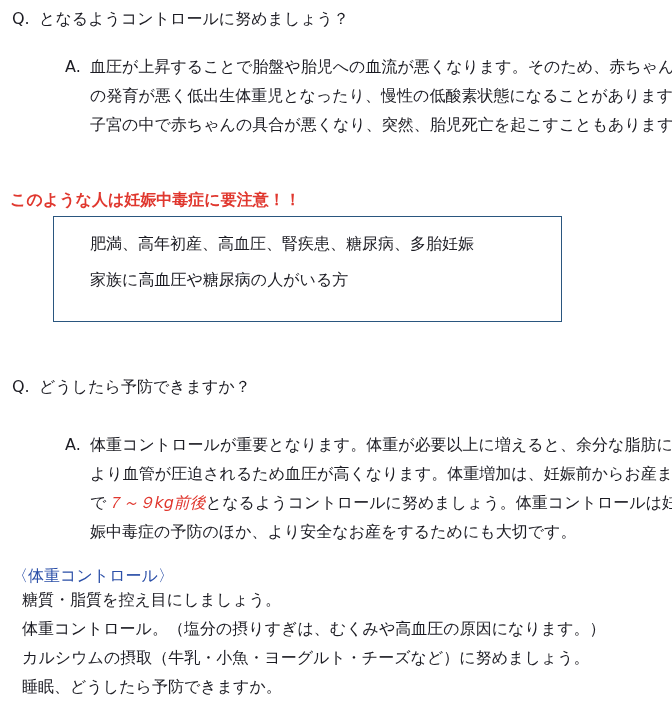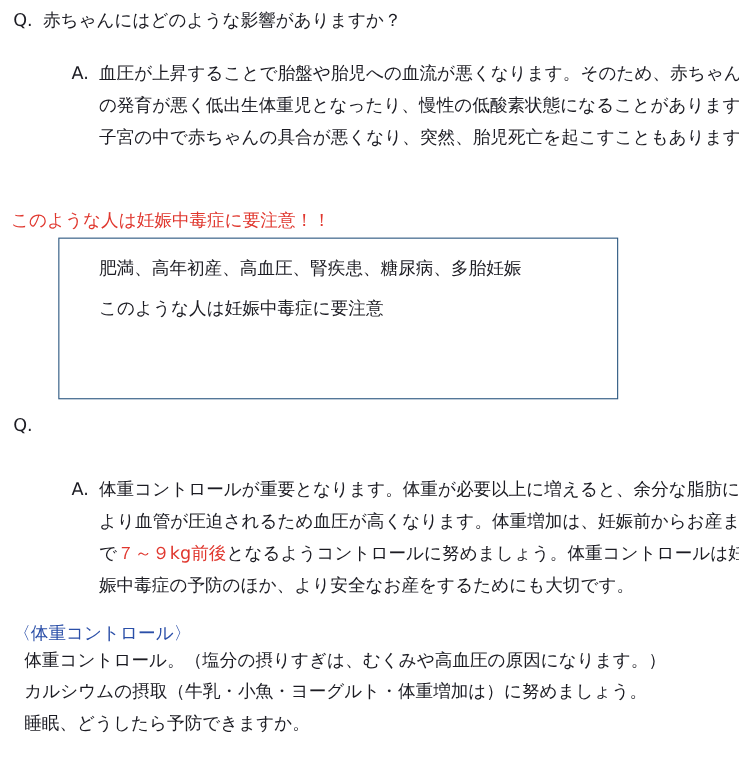--- a/index.html
+++ b/index.html
@@ -34,81 +34,83 @@
     white-space: nowrap;
   }
   .a-label { width: 25px; flex: 0 0 25px; line-height: 29px; }
   .a-lines div { line-height: 29px; }
 
   .red-heading {
     color: #e0372e;
     line-height: 20px;
     white-space: nowrap;
   }
-  .red-inline { color: #e0372e; }
+  .red-inline { color: #e0372e; font-style: italic; }
 
   .risk-box {
     left: 53px;
     top: 216px;
     width: 509px;
-    height: 147px;
+    height: 106px;
     border: 1.5px solid #2a567f;
     box-sizing: border-box;
     padding: 9px 8px 0 36px;
   }
   .risk-box div { line-height: 36px; white-space: nowrap; }
 
   .blue-heading {
     color: #2b4fa8;
     line-height: 20px;
     white-space: nowrap;
   }
   .tips-list div { line-height: 29px; white-space: nowrap; }
 </style>
 </head>
 <body>
 
 <div class="page">
 
   <div class="abs q-row" style="left:12px; top:9px;">
     <span class="q-label">Q.</span>
-    <span>赤ちゃんにはどのような影響がありますか？</span>
+    <span>となるようコントロールに努めましょう？</span>
   </div>
 
   <div class="abs a-row" style="left:65px; top:52px;">
     <span class="a-label">A.</span>
     <div class="a-lines">
       <div>血圧が上昇することで胎盤や胎児への血流が悪くなります。そのため、赤ちゃん</div>
       <div>の発育が悪く低出生体重児となったり、慢性の低酸素状態になることがあります。</div>
       <div>子宮の中で赤ちゃんの具合が悪くなり、突然、胎児死亡を起こすこともあります。</div>
     </div>
   </div>
 
-  <div class="abs red-heading" style="left:10px; top:190px;">このような人は妊娠中毒症に要注意！！</div>
+  <div class="abs red-heading" style="left:10px; top:190px;font-weight:bold;">このような人は妊娠中毒症に要注意！！</div>
 
   <div class="abs risk-box">
     <div>肥満、高年初産、高血圧、腎疾患、糖尿病、多胎妊娠</div>
-    <div>このような人は妊娠中毒症に要注意</div>
+    <div>家族に高血圧や糖尿病の人がいる方</div>
   </div>
 
   <div class="abs q-row" style="left:12px; top:377px;">
     <span class="q-label">Q.</span>
+    <span>どうしたら予防できますか？</span>
   </div>
 
   <div class="abs a-row" style="left:65px; top:430px;">
     <span class="a-label">A.</span>
     <div class="a-lines">
       <div>体重コントロールが重要となります。体重が必要以上に増えると、余分な脂肪に</div>
       <div>より血管が圧迫されるため血圧が高くなります。体重増加は、妊娠前からお産ま</div>
       <div><span>で</span><span class="red-inline">７～９kg前後</span><span>となるようコントロールに努めましょう。体重コントロールは妊</span></div>
       <div>娠中毒症の予防のほか、より安全なお産をするためにも大切です。</div>
     </div>
   </div>
 
   <div class="abs blue-heading" style="left:12px; top:566px;">〈体重コントロール〉</div>
 
   <div class="abs tips-list" style="left:22px; top:585px;">
+    <div>糖質・脂質を控え目にしましょう。</div>
     <div>体重コントロール。（塩分の摂りすぎは、むくみや高血圧の原因になります。）</div>
-    <div>カルシウムの摂取（牛乳・小魚・ヨーグルト・体重増加は）に努めましょう。</div>
+    <div>カルシウムの摂取（牛乳・小魚・ヨーグルト・チーズなど）に努めましょう。</div>
     <div>睡眠、どうしたら予防できますか。</div>
   </div>
 
 </div>
 
 </body></html>

